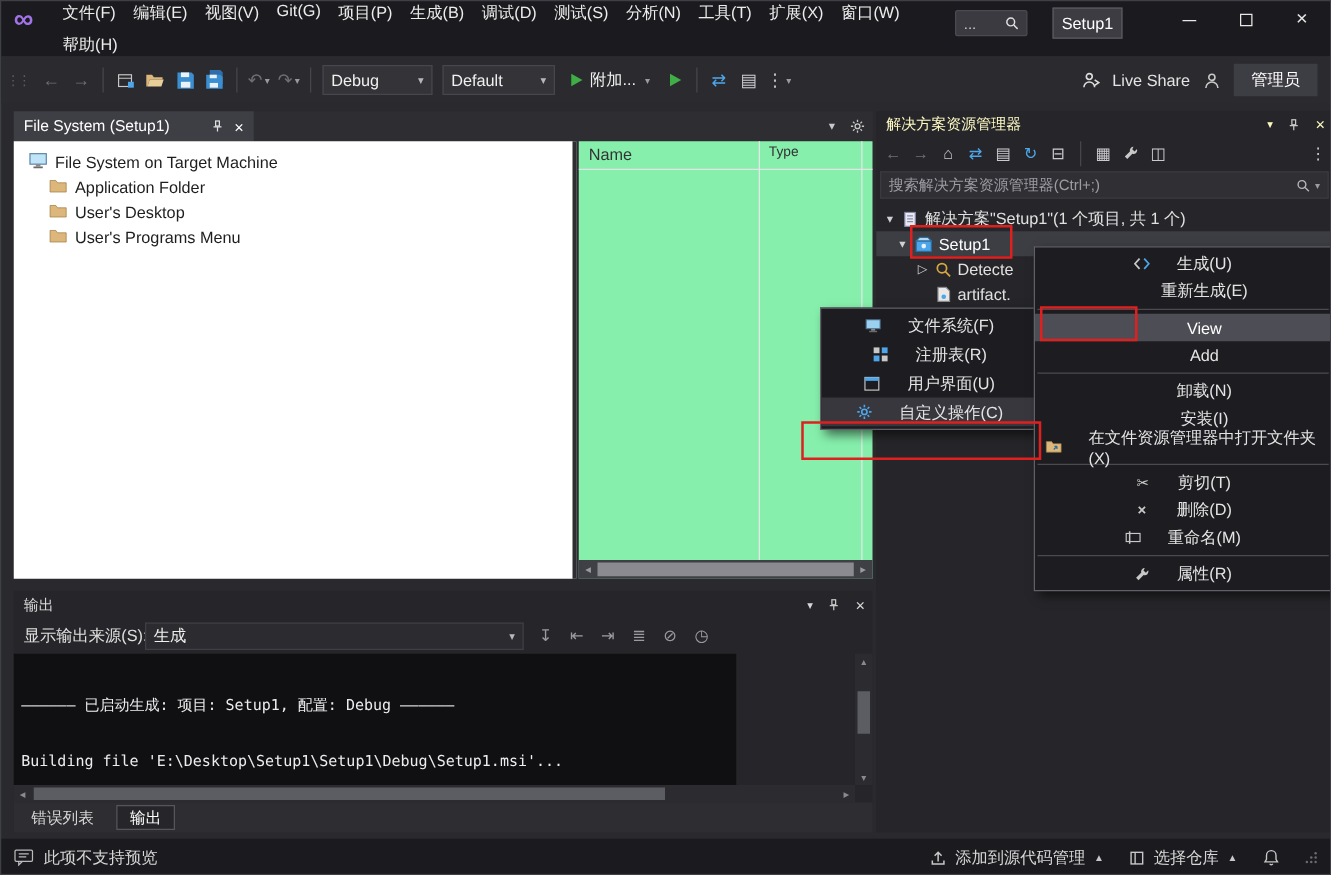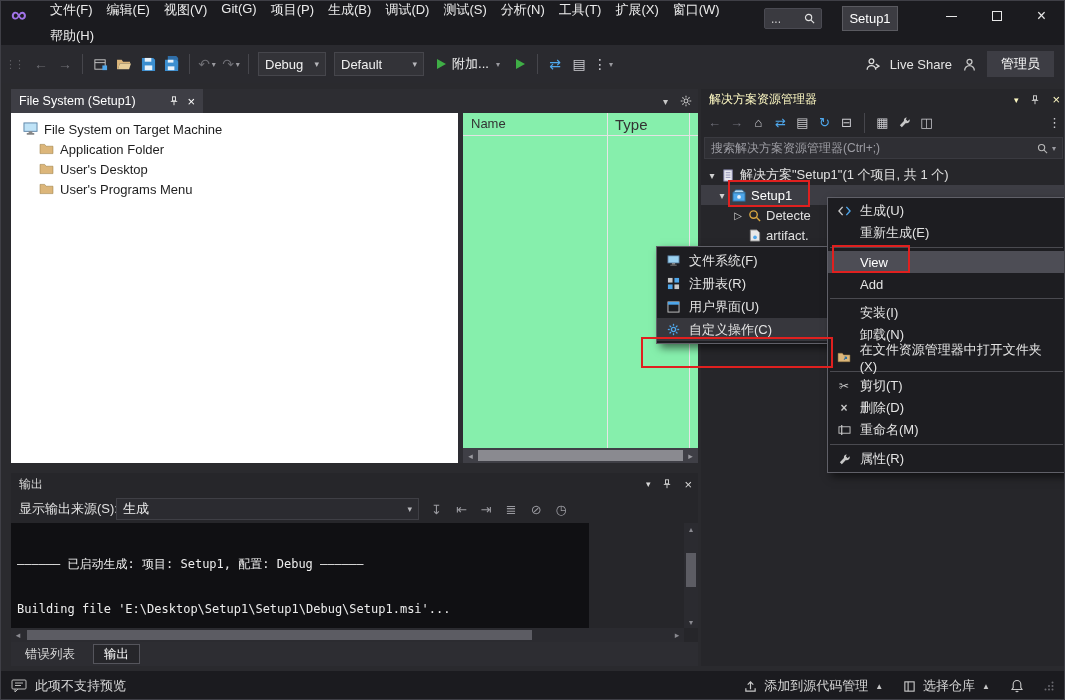--- a/index.html
+++ b/index.html
@@ -42,21 +42,21 @@
   #docgroup{position:absolute;left:10px;top:88px;width:687px;height:374px;background:#2d2d32;}
   #doctab{position:absolute;left:0;top:0;height:24px;width:192px;background:#3e3e45;color:#fff;display:flex;align-items:center;
           padding:0 8px;font-size:12.5px;gap:8px;}
   #doctab .ttl{flex:1;white-space:nowrap;overflow:hidden;}
   #docwellicons{position:absolute;right:6px;top:0;height:24px;display:flex;align-items:center;gap:12px;color:#c8c8c8;font-size:10px;}
   #fstree{position:absolute;left:0;top:24px;width:450px;height:350px;background:#ffffff;padding-top:6px;border-right:3px solid #2d2d32;}
   .ftr{height:20px;display:flex;align-items:center;font-size:13px;color:#1e1e1e;gap:6px;padding-left:12px;}
   .ftr.child{padding-left:28px;}
   #fslist{position:absolute;left:452px;top:24px;width:235px;height:350px;background:#86efac;}
   #fslist .colname{position:absolute;left:8px;top:3px;font-size:13px;color:#333;}
-  #fslist .coltype{position:absolute;left:152px;top:3px;font-size:15px;color:#333;}
+  #fslist .coltype{position:absolute;left:152px;top:3px;font-size:11px;color:#333;}
   #fslist .hline{position:absolute;left:0;top:22px;width:100%;height:1px;background:#e3e3e3;}
   #fslist .vline1{position:absolute;left:144px;top:0;width:1px;height:335px;background:#e6e6e6;}
   #fslist .vline2{position:absolute;left:226px;top:0;width:1px;height:335px;background:#e6e6e6;}
   #fslist .hscroll{position:absolute;left:0;top:335px;width:235px;height:15px;background:#3f3f46;}
   .sarrow{position:absolute;top:0;width:15px;height:15px;display:flex;align-items:center;justify-content:center;color:#9a9aa0;font-size:9px;}
   #fslist .thumb{position:absolute;left:15px;right:15px;top:2px;bottom:2px;background:#8a8a90;}
   
   #solexp{position:absolute;left:700px;top:88px;width:365px;height:577px;background:#26262a;}
   #sehdr{position:absolute;left:0;top:0;width:100%;height:21px;display:flex;align-items:center;padding:0 6px 0 8px;font-size:12px;color:#fef9c3;}
   #sehdr .ttl{flex:1;}
@@ -70,21 +70,21 @@
   .srow{height:20px;display:flex;align-items:center;font-size:13px;color:#e0e0e0;gap:5px;}
   .srow .exp{font-size:10px;color:#d0d0d0;width:10px;text-align:center;}
   #row-solution{padding-left:6px;}
   #row-project{padding-left:16px;background:#3d3d44;color:#fff;}
   #row-dep{padding-left:32px;}
   #row-artifact{padding-left:48px;}
   
   .ctxmenu{position:absolute;background:#1d1d21;border:1px solid #606068;box-shadow:4px 4px 8px rgba(0,0,0,.55);padding:2px 0;}
   #menuview{left:655px;top:245px;width:176px;z-index:40;}
   #menuproj{left:826px;top:196px;width:239px;z-index:41;}
-  .cmi{display:flex;align-items:center;gap:8px;padding:0 10px 0 8px;font-size:13px;color:#e4e4e4;}
+  .cmi{display:flex;align-items:center;gap:20px;padding:0 10px 0 8px;font-size:13px;color:#e4e4e4;justify-content:center;}
   #menuview .cmi{height:23px;}
   #menuproj .cmi{height:22px;}
   .cmi .ic{width:16px;display:flex;align-items:center;justify-content:center;font-size:12px;color:#c8c8c8;}
   .cmi.hl{background:#4d4d55;color:#ffffff;}
   .cmi.hl2{background:#37373d;}
   .msep{height:1px;background:#4a4a50;margin:3px 2px;}
   .redx{color:#e05252;font-weight:bold;font-size:13px;}
   
   #outpanel{position:absolute;left:10px;top:472px;width:687px;height:193px;background:#26262a;}
   #outhdr{position:absolute;left:0;top:0;width:100%;height:22px;display:flex;align-items:center;padding:0 6px 0 8px;font-size:12px;color:#d8d8d8;}
@@ -205,21 +205,21 @@
     <span class="tsep"></span>
     <span class="tbtn dis">
         <span>↶</span>
         <span class="minidrop">▾</span>
       </span>
     <span class="tbtn dis">
         <span>↷</span>
         <span class="minidrop">▾</span>
       </span>
     <span class="tsep"></span>
-    <div class="combo" id="combo-debug" style="width:68px">
+    <div class="combo" id="combo-debug" style="width:88px">
       <span class="cval">Debug</span>
         <span class="drop">▾</span>
     </div>
     <div class="combo" id="combo-platform" style="width:90px">
       <span class="cval">Default</span>
         <span class="drop">▾</span>
     </div>
     <span class="tbtn" style="min-width:78px;gap:5px">
       <svg width="11" height="12" viewBox="0 0 11 12">
           <path d="M1 1l9 5-9 5z" fill="#3fae46"></path>
@@ -500,25 +500,25 @@
       <span class="ic"></span>
       <span>View</span>
     </div>
     <div class="cmi">
       <span class="ic"></span>
       <span>Add</span>
     </div>
     <div class="msep"></div>
     <div class="cmi">
       <span class="ic"></span>
+      <span>卸载(N)</span>
+    </div>
+    <div class="cmi">
+      <span class="ic"></span>
       <span>安装(I)</span>
-    </div>
-    <div class="cmi">
-      <span class="ic"></span>
-      <span>卸载(N)</span>
     </div>
     <div class="cmi">
       <span class="ic">
         <svg width="14" height="11" viewBox="0 0 16 13">
             <path d="M1 1.5h5l1.5 2H15v8H1z" fill="#dcb67a" stroke="#9a7b3f" stroke-width="0.6"></path>
             <path d="M8 9l3-3m0 0h-2.4m2.4 0v2.4" stroke="#2d6ea0" stroke-width="1.2" fill="none"></path>
           </svg>
       </span>
       <span>在文件资源管理器中打开文件夹(X)</span>
     </div>

